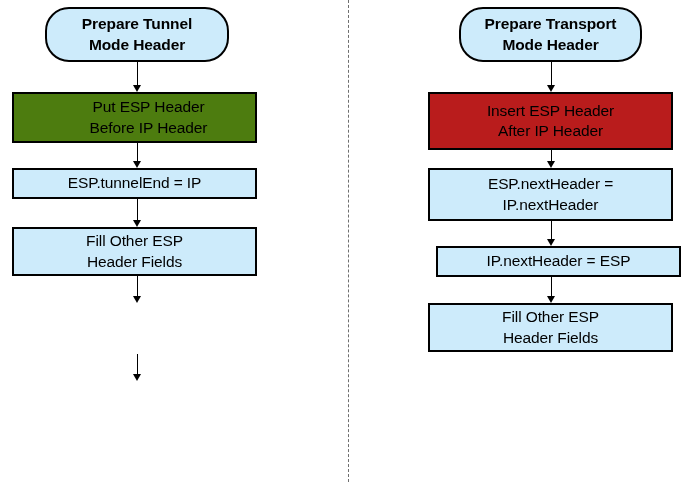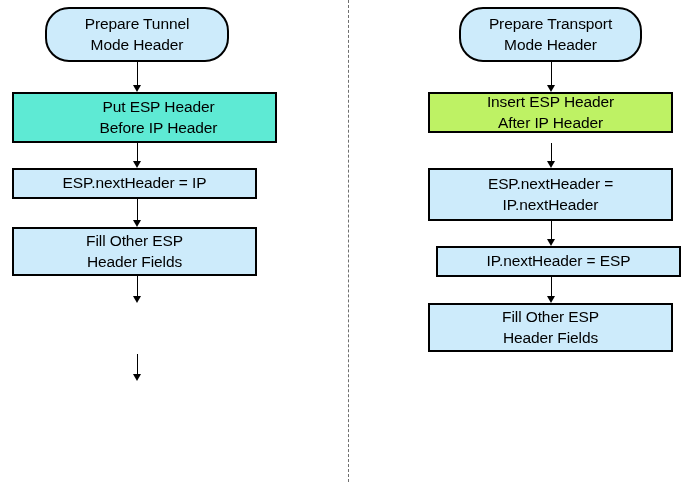--- a/index.html
+++ b/index.html
@@ -31,20 +31,21 @@
     text-align: center;
     color: #000000;
     font-family: "Liberation Sans", sans-serif;
     font-size: 15.5px;
     line-height: 1.30;
     letter-spacing: -0.1px;
     white-space: pre-line;
   }
   .node.terminal {
     border-radius: 24px;
+    font-weight: bold;
   }
   .node .label {
     display: block;
     width: 100%;
     padding: 0 4px;
   }
   .connector {
     position: absolute;
     width: 0;
     border-left: 1.4px solid #000000;
@@ -76,38 +77,38 @@
       <div class="connector" style="left: 137px; top: 143px; height: 19px; border-left-color: rgb(0, 0, 0);"></div>
       <div class="arrowhead" style="left: 133px; top: 161px; border-top-color: rgb(0, 0, 0);"></div>
       <div class="connector" style="left: 137px; top: 199px; height: 22px; border-left-color: rgb(0, 0, 0);"></div>
       <div class="arrowhead" style="left: 133px; top: 220px; border-top-color: rgb(0, 0, 0);"></div>
       <div class="connector" style="left: 137px; top: 276px; height: 21px; border-left-color: rgb(0, 0, 0);"></div>
       <div class="arrowhead" style="left: 133px; top: 296px; border-top-color: rgb(0, 0, 0);"></div>
       <div class="connector" style="left: 137px; top: 354px; height: 21px; border-left-color: rgb(0, 0, 0);"></div>
       <div class="arrowhead" style="left: 133px; top: 374px; border-top-color: rgb(0, 0, 0);"></div>
       <div class="node terminal" style="left: 45px; top: 7px; width: 184px; height: 55px; background: rgb(205, 235, 251); border-color: rgb(0, 0, 0);"><span class="label">Prepare Tunnel
 Mode Header</span></div>
-      <div class="node" style="left: 12px; top: 92px; width: 265px; height: 51px; background: #5eead4; border-color: rgb(0, 0, 0); padding-left: 28px;"><span class="label">Put ESP Header
+      <div class="node" style="left: 12px; top: 92px; width: 245px; height: 51px; background: #4d7c0f; border-color: rgb(0, 0, 0); padding-left: 28px;"><span class="label">Put ESP Header
 Before IP Header</span></div>
-      <div class="node" style="left: 12px; top: 168px; width: 245px; height: 31px; background: rgb(205, 235, 251); border-color: rgb(0, 0, 0);"><span class="label">ESP.nextHeader = IP</span></div>
+      <div class="node" style="left: 12px; top: 168px; width: 245px; height: 31px; background: rgb(205, 235, 251); border-color: rgb(0, 0, 0);"><span class="label">ESP.tunnelEnd = IP</span></div>
       <div class="node" style="left: 12px; top: 227px; width: 245px; height: 49px; background: rgb(205, 235, 251); border-color: rgb(0, 0, 0);"><span class="label">Fill Other ESP
 Header Fields</span></div>
     </div>
     <div style="position: absolute; left: 0px; top: 0px; width: 100%; height: 100%;">
       <div class="connector" style="left: 551px; top: 62px; height: 24px; border-left-color: rgb(0, 0, 0);"></div>
       <div class="arrowhead" style="left: 547px; top: 85px; border-top-color: rgb(0, 0, 0);"></div>
       <div class="connector" style="left: 551px; top: 143px; height: 19px; border-left-color: rgb(0, 0, 0);"></div>
       <div class="arrowhead" style="left: 547px; top: 161px; border-top-color: rgb(0, 0, 0);"></div>
       <div class="connector" style="left: 551px; top: 219px; height: 21px; border-left-color: rgb(0, 0, 0);"></div>
       <div class="arrowhead" style="left: 547px; top: 239px; border-top-color: rgb(0, 0, 0);"></div>
       <div class="connector" style="left: 551px; top: 277px; height: 20px; border-left-color: rgb(0, 0, 0);"></div>
       <div class="arrowhead" style="left: 547px; top: 296px; border-top-color: rgb(0, 0, 0);"></div>
       <div class="node terminal" style="left: 459px; top: 7px; width: 183px; height: 55px; background: rgb(205, 235, 251); border-color: rgb(0, 0, 0);"><span class="label">Prepare Transport
 Mode Header</span></div>
-      <div class="node" style="left: 428px; top: 92px; width: 245px; height: 41px; background: #bef264; border-color: rgb(0, 0, 0);"><span class="label">Insert ESP Header
+      <div class="node" style="left: 428px; top: 92px; width: 245px; height: 58px; background: #b91c1c; border-color: rgb(0, 0, 0);"><span class="label">Insert ESP Header
 After IP Header</span></div>
       <div class="node" style="left: 428px; top: 168px; width: 245px; height: 53px; background: rgb(205, 235, 251); border-color: rgb(0, 0, 0);"><span class="label">ESP.nextHeader =
 IP.nextHeader</span></div>
       <div class="node" style="left: 428px; top: 246px; width: 245px; height: 31px; background: rgb(205, 235, 251); border-color: rgb(0, 0, 0); margin-left: 8px;"><span class="label">IP.nextHeader = ESP</span></div>
       <div class="node" style="left: 428px; top: 303px; width: 245px; height: 49px; background: rgb(205, 235, 251); border-color: rgb(0, 0, 0);"><span class="label">Fill Other ESP
 Header Fields</span></div>
     </div>
   </div>
 
 </body></html>

